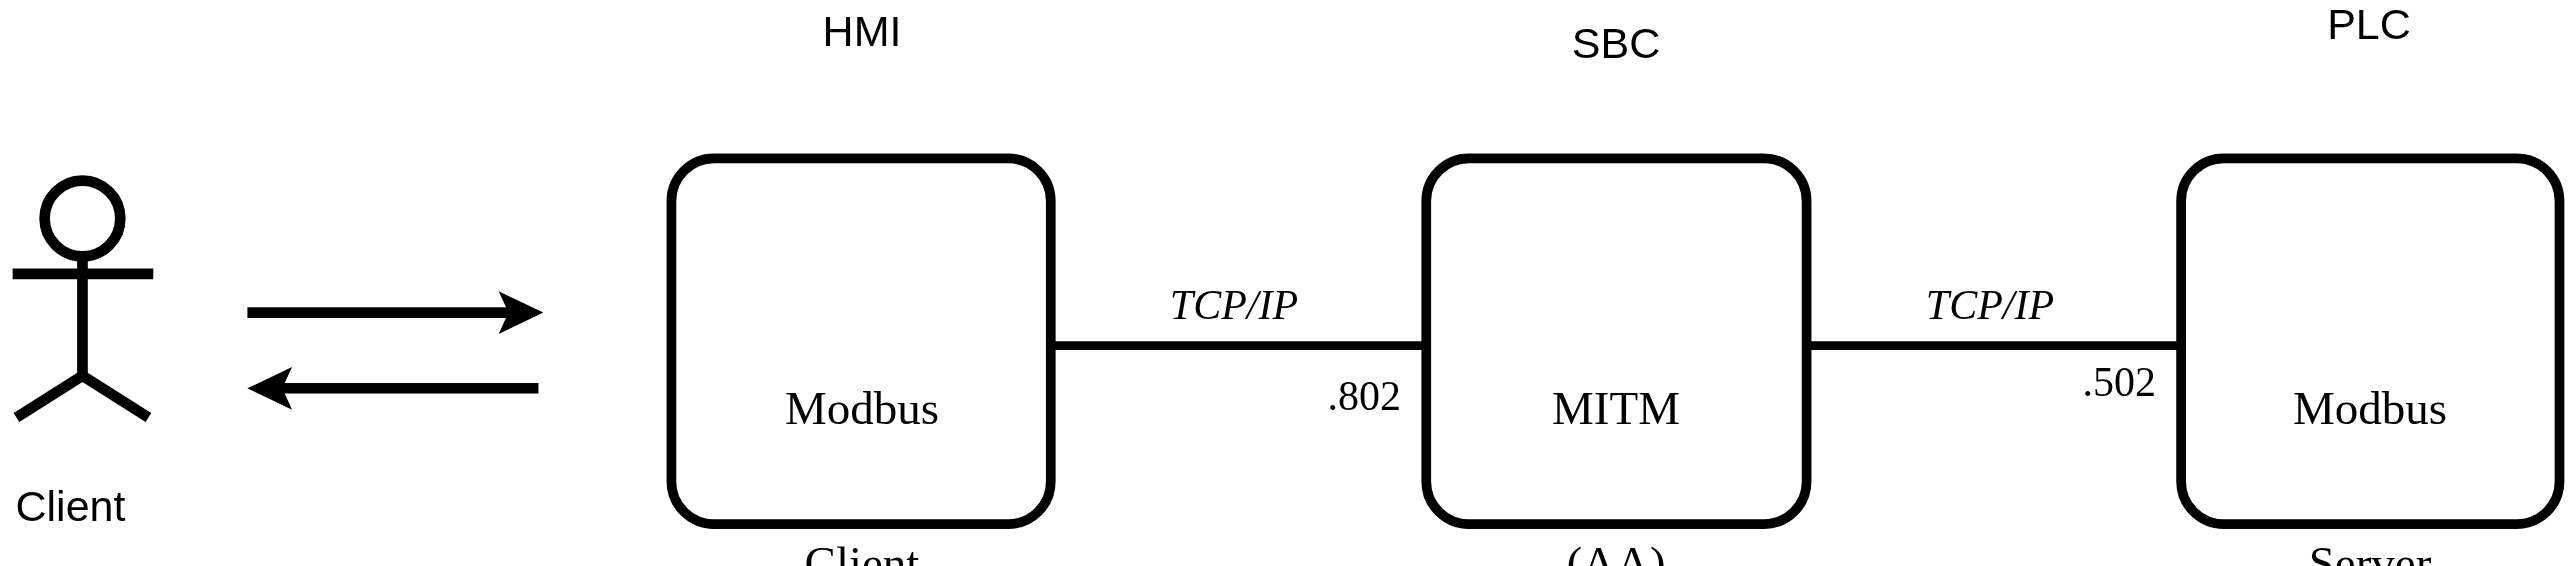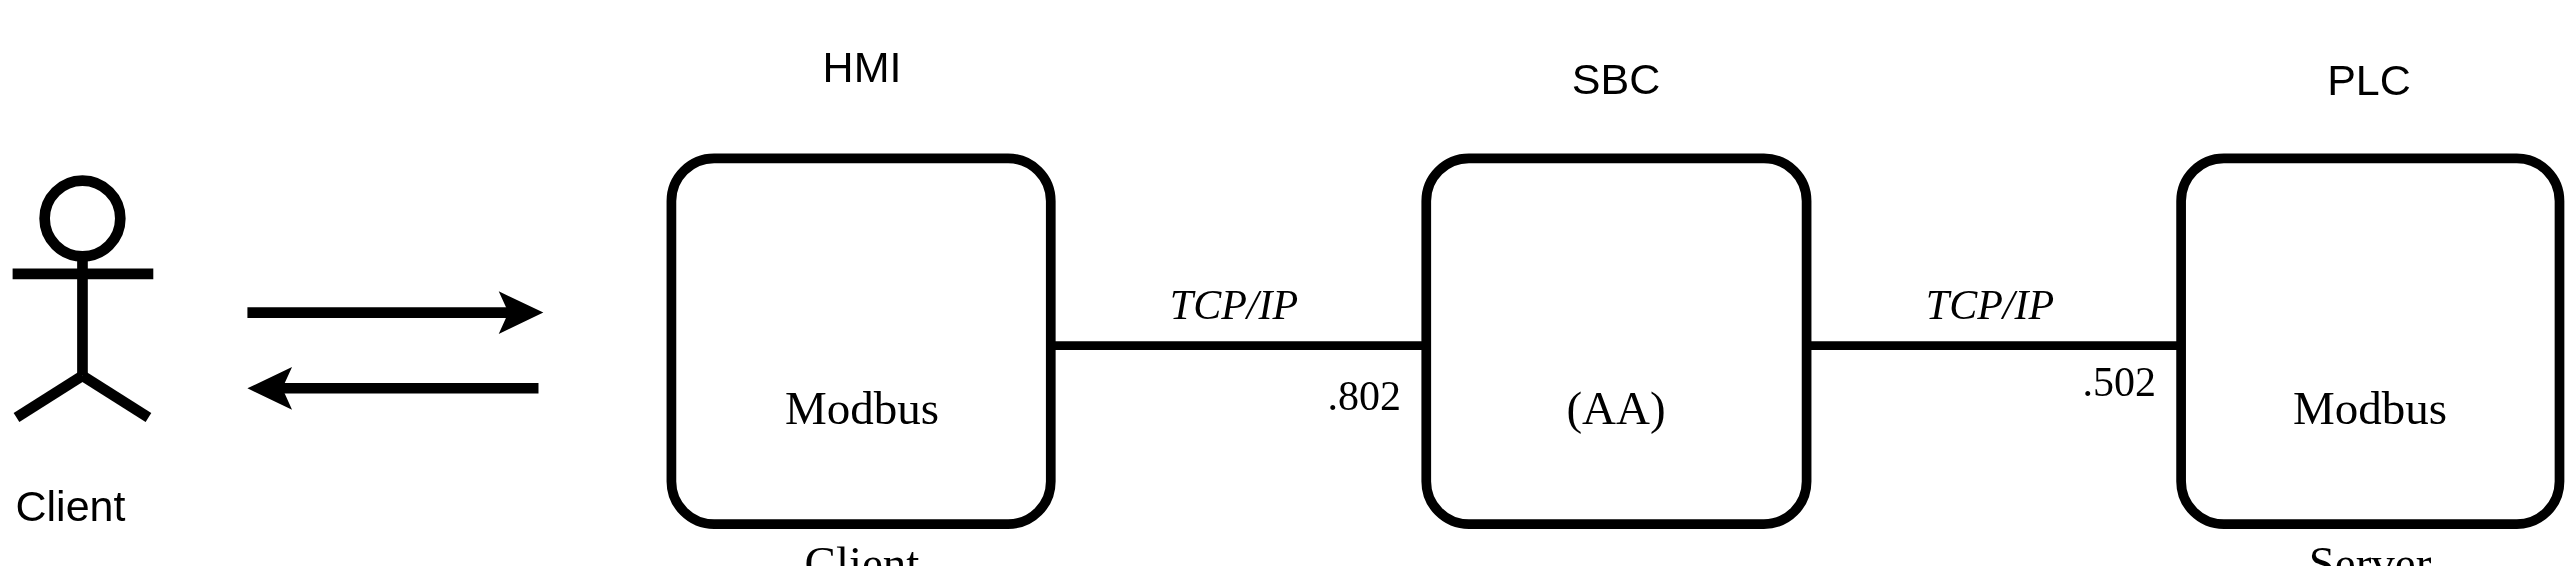--- a/index.html
+++ b/index.html
@@ -30,21 +30,20 @@
     white-space: pre;
     color: #000000;
     line-height: 1;
   }
   .zone-label {
     font-family: "Liberation Sans", "DejaVu Sans", sans-serif;
     font-size: 43px;
     font-weight: 400;
     text-align: center;
     transform: translateX(-50%);
-    margin-top: 36px;
   }
   .actor-label {
     font-family: "Liberation Sans", "DejaVu Sans", sans-serif;
     font-size: 43px;
     font-weight: 400;
   }
   .box-text {
     font-family: "Liberation Serif", "DejaVu Serif", serif;
     font-size: 47px;
     text-align: center;
@@ -97,30 +96,31 @@
     <line x1="1083" y1="356" x2="1470" y2="356" stroke="#000000" stroke-width="9"></line>
     <line x1="1862" y1="356" x2="2248" y2="356" stroke="#000000" stroke-width="9"></line>
 
     <rect x="692" y="163" width="391" height="377" rx="44" ry="44" fill="#ffffff" stroke="#000000" stroke-width="10"></rect>
     <rect x="1470" y="163" width="392" height="377" rx="44" ry="44" fill="#ffffff" stroke="#000000" stroke-width="10"></rect>
     <rect x="2248" y="163" width="390" height="377" rx="44" ry="44" fill="#ffffff" stroke="#000000" stroke-width="10"></rect>
   </svg>
 
   <div class="txt zone-label" style="left:862px; top:9.7px;">HMI</div>
   <div class="txt zone-label" style="left:1616px; top:22px;">SBC</div>
-  <div class="txt zone-label" style="left:2369px; top:23px;">PLC</div>
+  <div class="txt zone-label" style="left:2369px; top:3px;">PLC</div>
 
   <div class="txt actor-label" style="left:15.5px; top:485px;">Client</div>
 
   <div class="txt box-text" style="left:862px; top:291px;">
     <span class="line">Modbus</span>
     <span class="line">Client</span>
   </div>
 
   <div class="txt box-text" style="left:1616px; top:291px;">
+    <span class="line">MITM</span>
     <span class="line">(AA)</span>
   </div>
 
   <div class="txt box-text" style="left:2370px; top:291px;">
     <span class="line">Modbus</span>
     <span class="line">Server</span>
   </div>
 
   <div class="txt link-proto" style="left:1234px; top:284px;">TCP/IP</div>
   <div class="txt link-port" style="left:1401px; top:361px;margin-top:14px;">.802</div>

